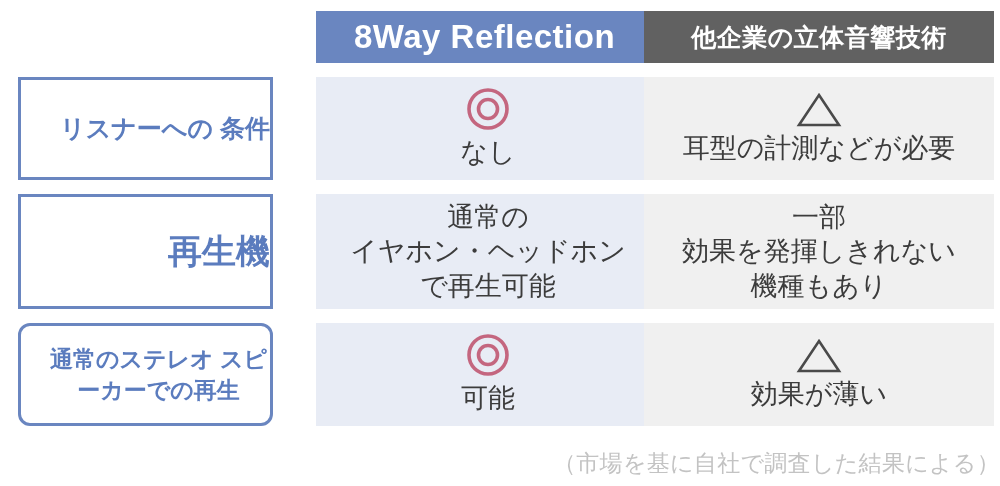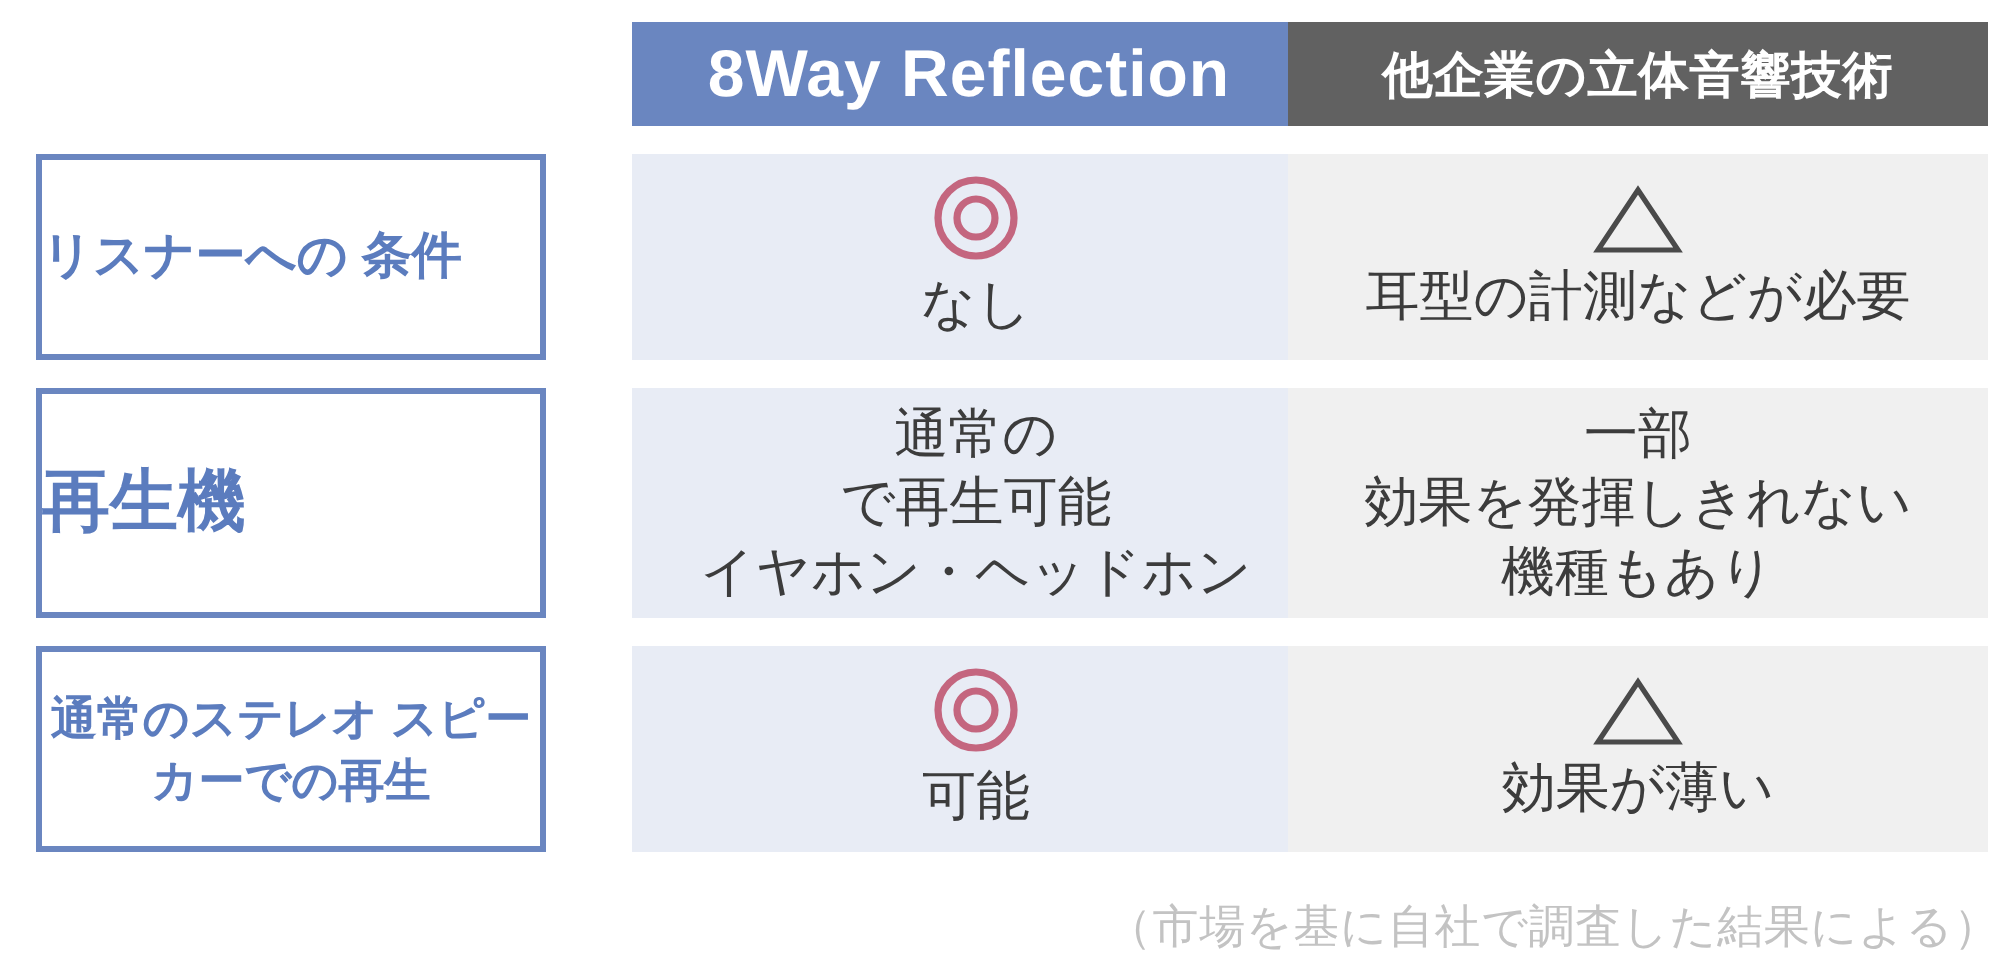--- a/index.html
+++ b/index.html
@@ -72,35 +72,36 @@
   
   .body-row { margin-top: 14px; }
   .row-1 { height: 103px; }
   .row-2 { height: 115px; }
   .row-3 { height: 103px; }
 
   
   .label-box {
     display: flex;
     align-items: center;
-    justify-content: flex-start;
+    justify-content: flex-end;
     text-align: center;
     box-sizing: border-box;
     border: 3px solid #6a86c0;
     background: #ffffff;
     color: #5b7cbe;
     font-weight: 700;
     line-height: 1.32;
     margin-left: 18px;
     width: 255px;
     height: 100%;
+    padding-left: 26px;
   }
   .label-box.small  { font-size: 25px; }
   .label-box.big    { font-size: 34px; }
-  .label-box.narrow { font-size: 23px; }
+  .label-box.narrow { font-size: 23px; border-radius: 12px; }
 
   
   .cell {
     display: flex;
     flex-direction: column;
     align-items: center;
     justify-content: center;
     text-align: center;
     box-sizing: border-box;
     height: 100%;
@@ -201,22 +202,22 @@
         <div class="label-box big">
           <span class="lines">
             <span>再生機</span>
           </span>
         </div>
       </div>
       <div class="col-a">
         <div class="cell a">
           <span class="lines">
             <span>通常の</span>
+            <span>イヤホン・ヘッドホン</span>
             <span>で再生可能</span>
-            <span>イヤホン・ヘッドホン</span>
           </span>
         </div>
       </div>
       <div class="col-b">
         <div class="cell b">
           <span class="lines">
             <span>一部</span>
             <span>効果を発揮しきれない</span>
             <span>機種もあり</span>
           </span>

